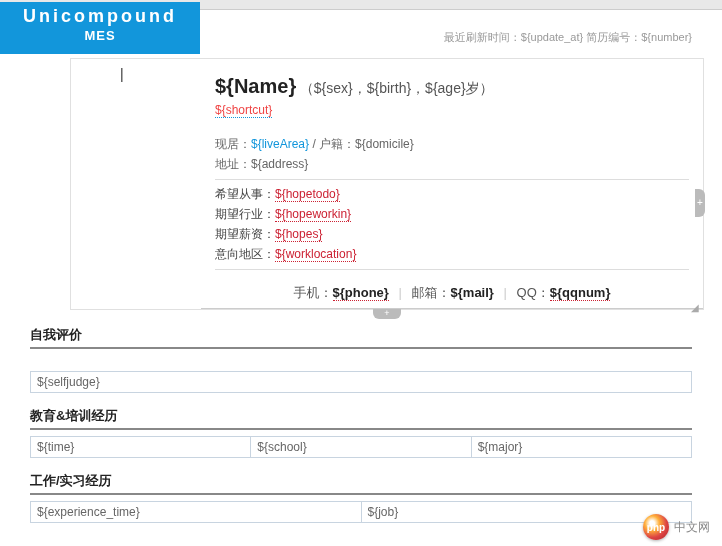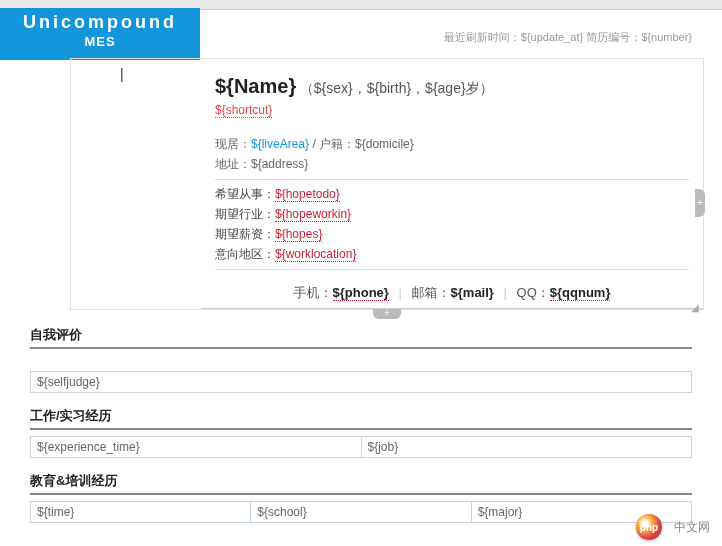--- a/index.html
+++ b/index.html
@@ -1,19 +1,19 @@
 <!DOCTYPE html>
 <html><head>
 <meta charset="utf-8">
 <style>
 * { box-sizing: border-box; margin: 0; padding: 0; }
 body { font-family: "Microsoft YaHei", Arial, sans-serif; background: #f0f0f0; width: 722px; height: 546px; overflow: hidden; position: relative; }
 .page-wrap { background: #fff; margin: 0 auto; width: 100%; height: 100%; position: relative; }
 .top-bar { height: 10px; background: #e8e8e8; border-bottom: 1px solid #ccc; }
-.logo-box { position: absolute; top: 8px; left: 0; width: 200px; height: 52px; background: #1296db; color: #fff; text-align: center; padding-top: 4px; letter-spacing: 3px; font-weight: bold; }
+.logo-box { position: absolute; top: 2px; left: 0; width: 200px; height: 52px; background: #1296db; color: #fff; text-align: center; padding-top: 4px; letter-spacing: 3px; font-weight: bold; }
 .logo-title { font-size: 18px; }
 .logo-sub { font-size: 13px; letter-spacing: 1px; margin-top: 1px; }
 .meta-line { position: absolute; top: 30px; right: 30px; font-size: 11px; color: #999; }
 .editor-area { position: absolute; top: 58px; left: 70px; right: 18px; border: 1px solid #e0e0e0; }
 .ruler-caret { position: absolute; top: 66px; left: 120px; font-size: 14px; color: #333; }
 .template-card { margin-left: 130px; margin-right: 0; margin-top: 6px; border-bottom: 1px solid #ccc; padding: 10px 14px 0 14px; font-size: 13px; }
 .name-line { font-size: 13px; color: #555; margin-bottom: 4px; }
 .name-var { font-size: 20px; font-weight: bold; color: #222; }
 .paren { color: #555; font-size: 14px; }
 .shortcut { color: #ef4444; font-size: 12px; border-bottom: 1px dotted #1296db; display: inline-block; margin-bottom: 18px; }
@@ -31,21 +31,21 @@
 .resize-corner { position: absolute; right: 2px; bottom: 2px; width: 10px; height: 10px; }
 .resize-corner::after { content: "◢"; color: #aaa; font-size: 10px; }
 
 .section { margin: 14px 30px 0 30px; }
 .section-head { font-weight: bold; font-size: 13px; border-bottom: 2px solid #888; padding-bottom: 3px; color: #222; }
 .field-row { display: flex; border: 1px solid #c8d4e0; margin-top: 6px; font-size: 12px; color: #666; }
 .field-cell { flex: 1; padding: 3px 6px; border-right: 1px solid #c8d4e0; }
 .field-cell:last-child { border-right: none; }
 .field-full { border: 1px solid #c8d4e0; margin-top: 22px; font-size: 12px; color: #666; padding: 3px 6px; }
 
-.watermark { position: absolute; right: 12px; bottom: 6px; font-size: 12px; color: #888; display: flex; align-items: center; gap: 12px; text-align: center; }
+.watermark { position: absolute; right: 12px; bottom: 6px; font-size: 12px; color: #888; display: flex; align-items: center; gap: 5px; text-align: center; }
 .wm-logo { width: 26px; height: 26px; border-radius: 50%; background: radial-gradient(circle at 35% 35%, #fff 10%, #ffb03a 30%, #d44 60%, #a22 100%); color: #fff; font-size: 10px; font-weight: bold; display: flex; align-items: center; justify-content: center; box-shadow: 0 1px 3px rgba(0,0,0,.3); }
 </style>
 </head>
 <body>
 
 <div class="page-wrap">
   <div class="top-bar"></div>
 
   <div class="logo-box">
     <div class="logo-title">Unicompound</div>
@@ -90,33 +90,33 @@
 
   <div class="ruler-caret">|</div>
 
   <div style="position:absolute; top:312px; left:0; right:0;">
     <div class="section">
       <div class="section-head">自我评价</div>
       <div class="field-full">${selfjudge}</div>
     </div>
 
     <div class="section">
-      <div class="section-head">工作/实习经历</div>
-      <div class="field-row">
-        <div class="field-cell">${experience_time}</div>
-        <div class="field-cell">${job}</div>
-      </div>
-    </div>
-
-    <div class="section">
       <div class="section-head">教育&amp;培训经历</div>
       <div class="field-row">
         <div class="field-cell">${time}</div>
         <div class="field-cell">${school}</div>
         <div class="field-cell">${major}</div>
+      </div>
+    </div>
+
+    <div class="section">
+      <div class="section-head">工作/实习经历</div>
+      <div class="field-row">
+        <div class="field-cell">${experience_time}</div>
+        <div class="field-cell">${job}</div>
       </div>
     </div>
   </div>
 
   <div class="watermark">
     <div class="wm-logo">php</div>
     <span>中文网</span>
   </div>
 </div>
 

